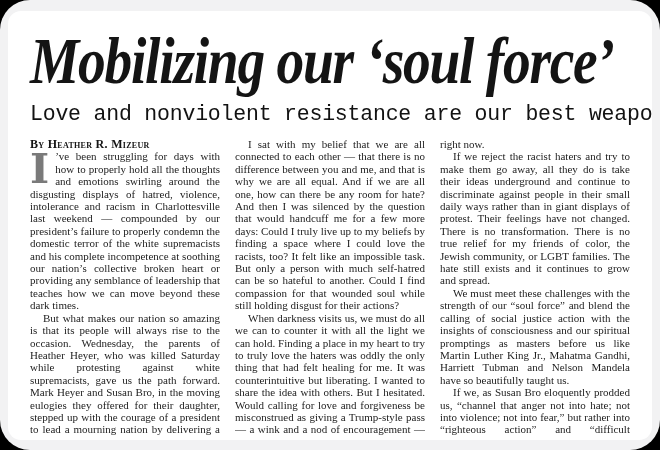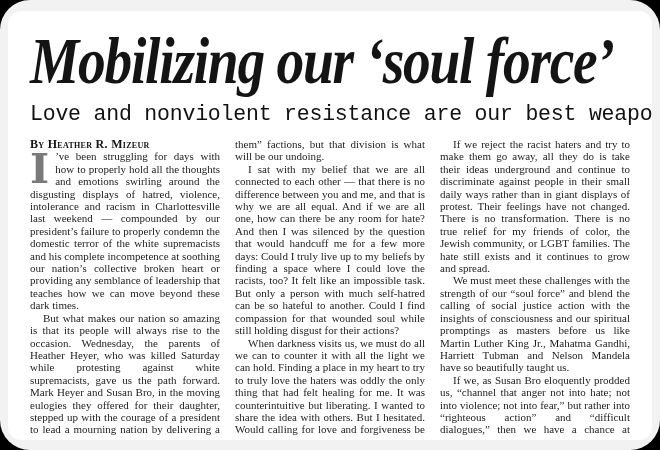--- a/index.html
+++ b/index.html
@@ -102,26 +102,26 @@
 
       <div class="columns">
 
         <div class="col">
           <p class="byline">By Heather R. Mizeur</p>
           <p><span class="dropcap">I</span><span>’ve been struggling for days with how to properly hold all the thoughts and emotions swirling around the disgusting displays of hatred, violence, intolerance and racism in Charlottesville last weekend — compounded by our president’s failure to properly condemn the domestic terror of the white supremacists and his complete incompetence at soothing our nation’s collective broken heart or providing any semblance of leadership that teaches how we can move beyond these dark times.</span></p>
           <p class="indent">But what makes our nation so amazing is that its people will always rise to the occasion. Wednesday, the parents of Heather Heyer, who was killed Saturday while protesting against white supremacists, gave us the path forward. Mark Heyer and Susan Bro, in the moving eulogies they offered for their daughter, stepped up with the courage of a president to lead a mourning nation by delivering a message of forgiveness and fierce love</p>
         </div>
 
         <div class="col">
-          <p>them” factions, but that division is what will be our undoing.</p>
           <p class="indent">I sat with my belief that we are all connected to each other — that there is no difference between you and me, and that is why we are all equal. And if we are all one, how can there be any room for hate? And then I was silenced by the question that would handcuff me for a few more days: Could I truly live up to my beliefs by finding a space where I could love the racists, too? It felt like an impossible task. But only a person with much self-hatred can be so hateful to another. Could I find compassion for that wounded soul while still holding disgust for their actions?</p>
           <p class="indent">When darkness visits us, we must do all we can to counter it with all the light we can hold. Finding a place in my heart to try to truly love the haters was oddly the only thing that had felt healing for me. It was counterintuitive but liberating. I wanted to share the idea with others. But I hesitated. Would calling for love and forgiveness be misconstrued as giving a Trump-style pass — a wink and a nod of encouragement — to</p>
         </div>
 
         <div class="col">
+          <p>right now.</p>
           <p class="indent">If we reject the racist haters and try to make them go away, all they do is take their ideas underground and continue to discriminate against people in their small daily ways rather than in giant displays of protest. Their feelings have not changed. There is no transformation. There is no true relief for my friends of color, the Jewish community, or LGBT families. The hate still exists and it continues to grow and spread.</p>
           <p class="indent">We must meet these challenges with the strength of our “soul force” and blend the calling of social justice action with the insights of consciousness and our spiritual promptings as masters before us like Martin Luther King Jr., Mahatma Gandhi, Harriett Tubman and Nelson Mandela have so beautifully taught us.</p>
           <p class="indent">If we, as Susan Bro eloquently prodded us, “channel that anger not into hate; not into violence; not into fear,” but rather into “righteous action” and “difficult dialogues,” then we have a chance at shifting</p>
         </div>
 
       </div>
     </div>
   </div>
 </div>
 

